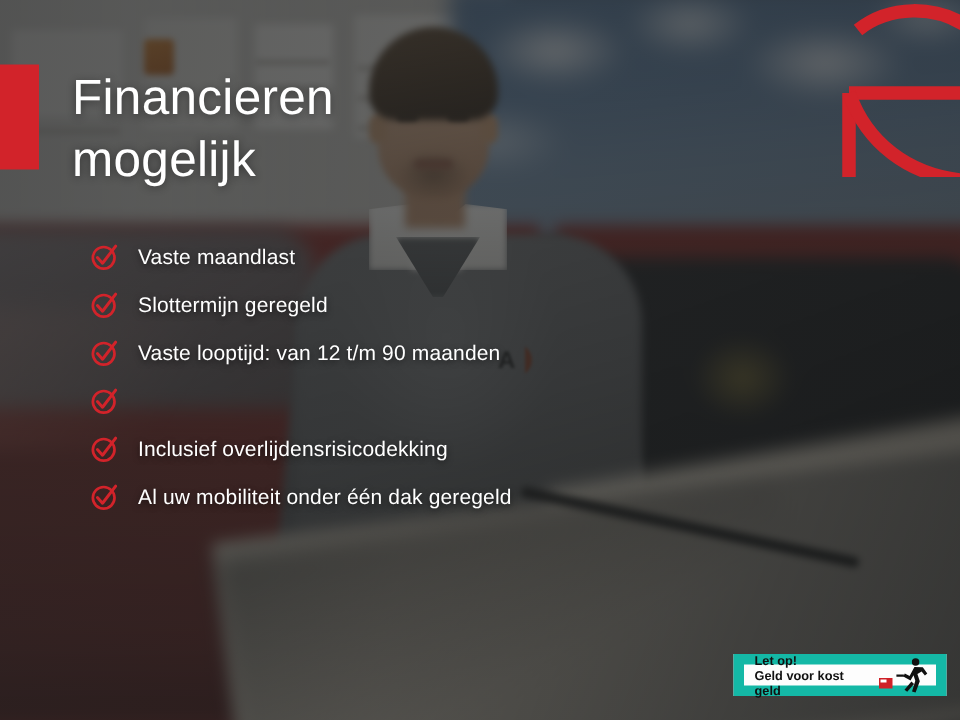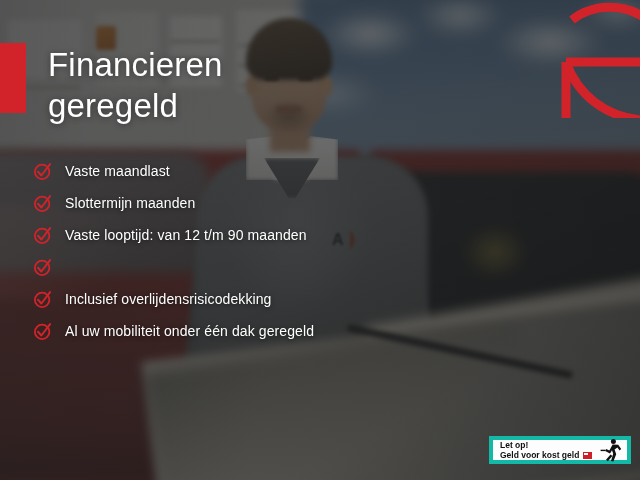--- a/index.html
+++ b/index.html
@@ -186,33 +186,33 @@
   
   .content{position:absolute;inset:0;}
   .title{
     position:absolute;left:48px;top:44px;width:420px;
     color:#fff;font-size:33px;line-height:41px;font-weight:400;
     letter-spacing:.2px;
     text-shadow:0 1px 6px rgba(0,0,0,.45);
   }
   .title .l2{display:block;}
 
-  .checklist{position:absolute;left:33px;top:155px;width:560px;}
+  .checklist{position:absolute;left:60px;top:155px;width:560px;}
   .item{display:flex;align-items:center;height:32px;}
   .tick{width:19px;height:19px;flex:0 0 19px;margin-right:13px;}
   .item-label{
     color:#fff;font-size:14px;line-height:16px;font-weight:400;
     letter-spacing:.1px;white-space:nowrap;
     text-shadow:0 1px 4px rgba(0,0,0,.55);
   }
 
   
   .badge{
     position:absolute;left:489px;top:436px;width:142px;height:28px;
-    background:#fdfdfd;border:4px solid #14b8a6;
+    background:#fdfdfd;border:7px solid #14b8a6;
     display:flex;align-items:center;padding:0 5px 0 7px;box-sizing:border-box;
   }
   .badge-text{flex:1 1 auto;}
   .badge-l1{font-size:8.5px;font-weight:bold;color:#111;line-height:10px;}
   .badge-l2{font-size:8.5px;font-weight:bold;color:#111;line-height:10px;display:flex;align-items:center;}
   .badge-cardicon{display:inline-block;width:9px;height:7px;background:#cf2027;margin-left:4px;position:relative;}
   .badge-cardicon::after{content:"";position:absolute;left:1px;top:1.5px;width:4px;height:1.5px;background:#fff;}
   .badge-walker{width:22px;height:24px;flex:0 0 22px;margin-left:2px;}
 </style>
 </head>
@@ -284,40 +284,40 @@
     <path d="M28 20 C48 4, 80 2, 104 20" stroke="#d2232a" stroke-width="9" fill="none" stroke-linecap="butt"></path>
     <path d="M22 62 L96 62" stroke="#d2232a" stroke-width="9" fill="none"></path>
     <path d="M22 62 L22 118" stroke="#d2232a" stroke-width="9" fill="none"></path>
     <path d="M22 62 C34 96, 62 116, 96 120" stroke="#d2232a" stroke-width="9" fill="none"></path>
   </svg>
 
   <div class="content">
 
     <div class="title">
       <span>Financieren</span>
-      <span class="l2">geregeld</span>
+      <span class="l2">mogelijk</span>
     </div>
 
     <div class="checklist">
 
       <div class="item">
         <svg class="tick" viewBox="0 0 20 20">
           <circle cx="9.6" cy="10.4" r="7.6" fill="none" stroke="#d2232a" stroke-width="1.9"></circle>
           <path d="M5.2 10.2 L8.8 14.2 L18 2.2" fill="none" stroke="#d2232a" stroke-width="2.1" stroke-linecap="round" stroke-linejoin="round"></path>
         </svg>
         <span class="item-label">Vaste maandlast</span>
       </div>
 
 
       <div class="item">
         <svg class="tick" viewBox="0 0 20 20">
           <circle cx="9.6" cy="10.4" r="7.6" fill="none" stroke="#d2232a" stroke-width="1.9"></circle>
           <path d="M5.2 10.2 L8.8 14.2 L18 2.2" fill="none" stroke="#d2232a" stroke-width="2.1" stroke-linecap="round" stroke-linejoin="round"></path>
         </svg>
-        <span class="item-label">Slottermijn maanden</span>
+        <span class="item-label">Slottermijn geregeld</span>
       </div>
 
 
       <div class="item">
         <svg class="tick" viewBox="0 0 20 20">
           <circle cx="9.6" cy="10.4" r="7.6" fill="none" stroke="#d2232a" stroke-width="1.9"></circle>
           <path d="M5.2 10.2 L8.8 14.2 L18 2.2" fill="none" stroke="#d2232a" stroke-width="2.1" stroke-linecap="round" stroke-linejoin="round"></path>
         </svg>
         <span class="item-label">Vaste looptijd: van 12 t/m 90 maanden</span>
       </div>

